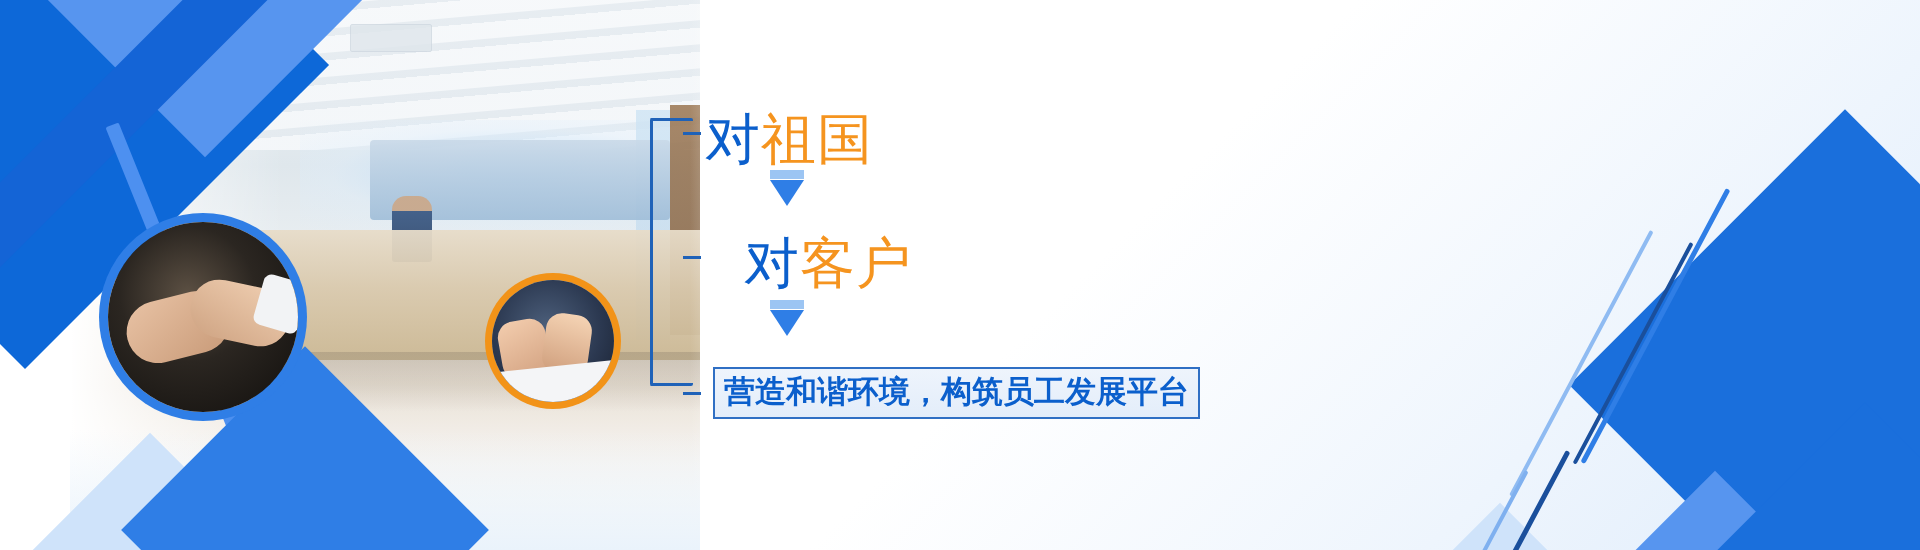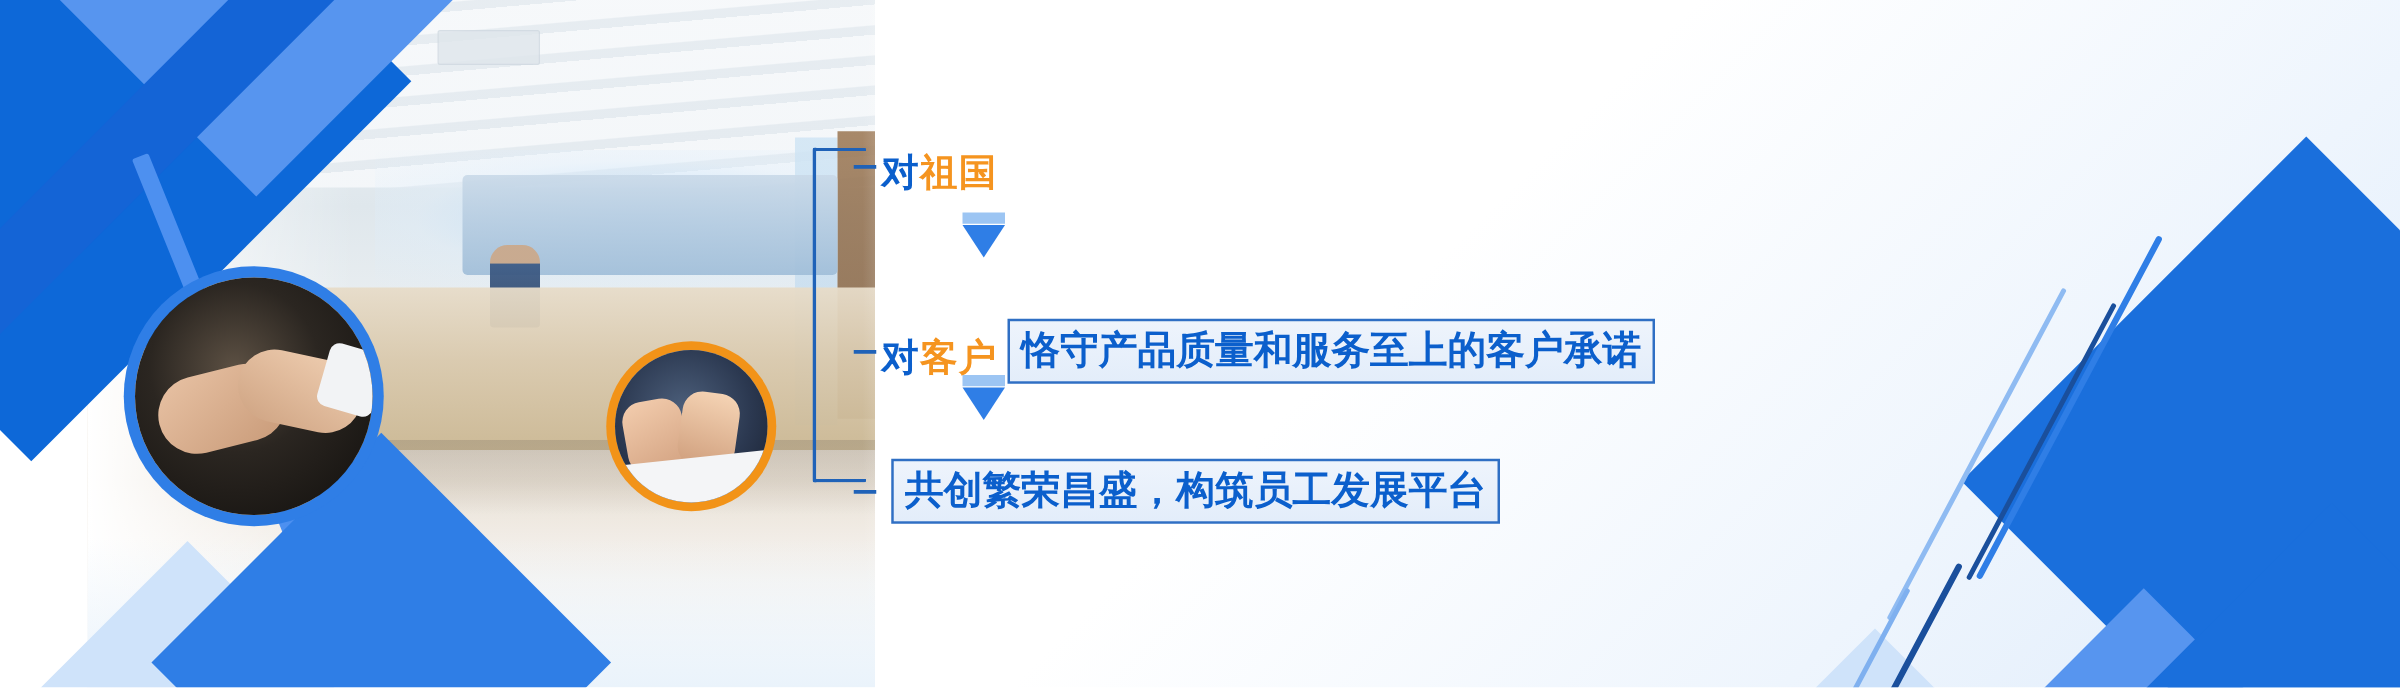--- a/index.html
+++ b/index.html
@@ -173,27 +173,27 @@
     position:absolute;left:0;top:48px;width:40px;height:262px;
     border-left:3px solid #1f62b8;
     border-top:3px solid #1f62b8;
     border-bottom:3px solid #1f62b8;
     border-radius:2px;
   }
   .row{
     position:absolute;left:33px;display:flex;align-items:center;height:60px;
   }
   .row1{top:33px;}
-  .row2{top:181px;}
+  .row2{top:157px;gap:39px;}
   .row3{top:293px;}
   .dash{
     width:18px;height:3px;background:#1f62b8;margin-right:4px;
   }
   .heading{
-    font-size:30px;font-weight:bold;line-height:50px;white-space:nowrap;
+    font-size:55px;font-weight:normal;line-height:50px;white-space:nowrap;
     letter-spacing:1px;
     margin-top:12px;
   }
   .h-blue{color:#0b5fcc;text-shadow:1px 1px 0 rgba(255,255,255,.9);}
   .h-orange{color:#f5941f;text-shadow:1px 1px 0 rgba(255,255,255,.9);}
   .slogan{
     margin-left:8px;
     border:2px solid #2f6fc4;
     background:linear-gradient(180deg,#eef4fc,#e3edfa);
     color:#0b5fcc;
@@ -276,27 +276,26 @@
     </div>
 
     <div class="arrow-wrap aw1">
       <div class="arrow-top"></div>
       <div class="arrow" style="top:10px"></div>
     </div>
 
     <div class="row row2">
       <div class="dash"></div>
       <div class="heading"><span class="h-blue">对</span><span class="h-orange">客户</span></div>
-      <div class="slogan">恪守产品质量和服务至上的客户承诺</div>
     </div>
 
     <div class="arrow-wrap aw2">
       <div class="arrow-top"></div>
       <div class="arrow" style="top:10px"></div>
     </div>
 
     <div class="row row3">
       <div class="dash"></div>
-      <div class="slogan">共创繁荣昌盛，构筑员工发展平台</div>
+      <div class="slogan">营造和谐环境，构筑员工发展平台</div>
     </div>
 
   </div>
 </div>
 
 </body></html>

